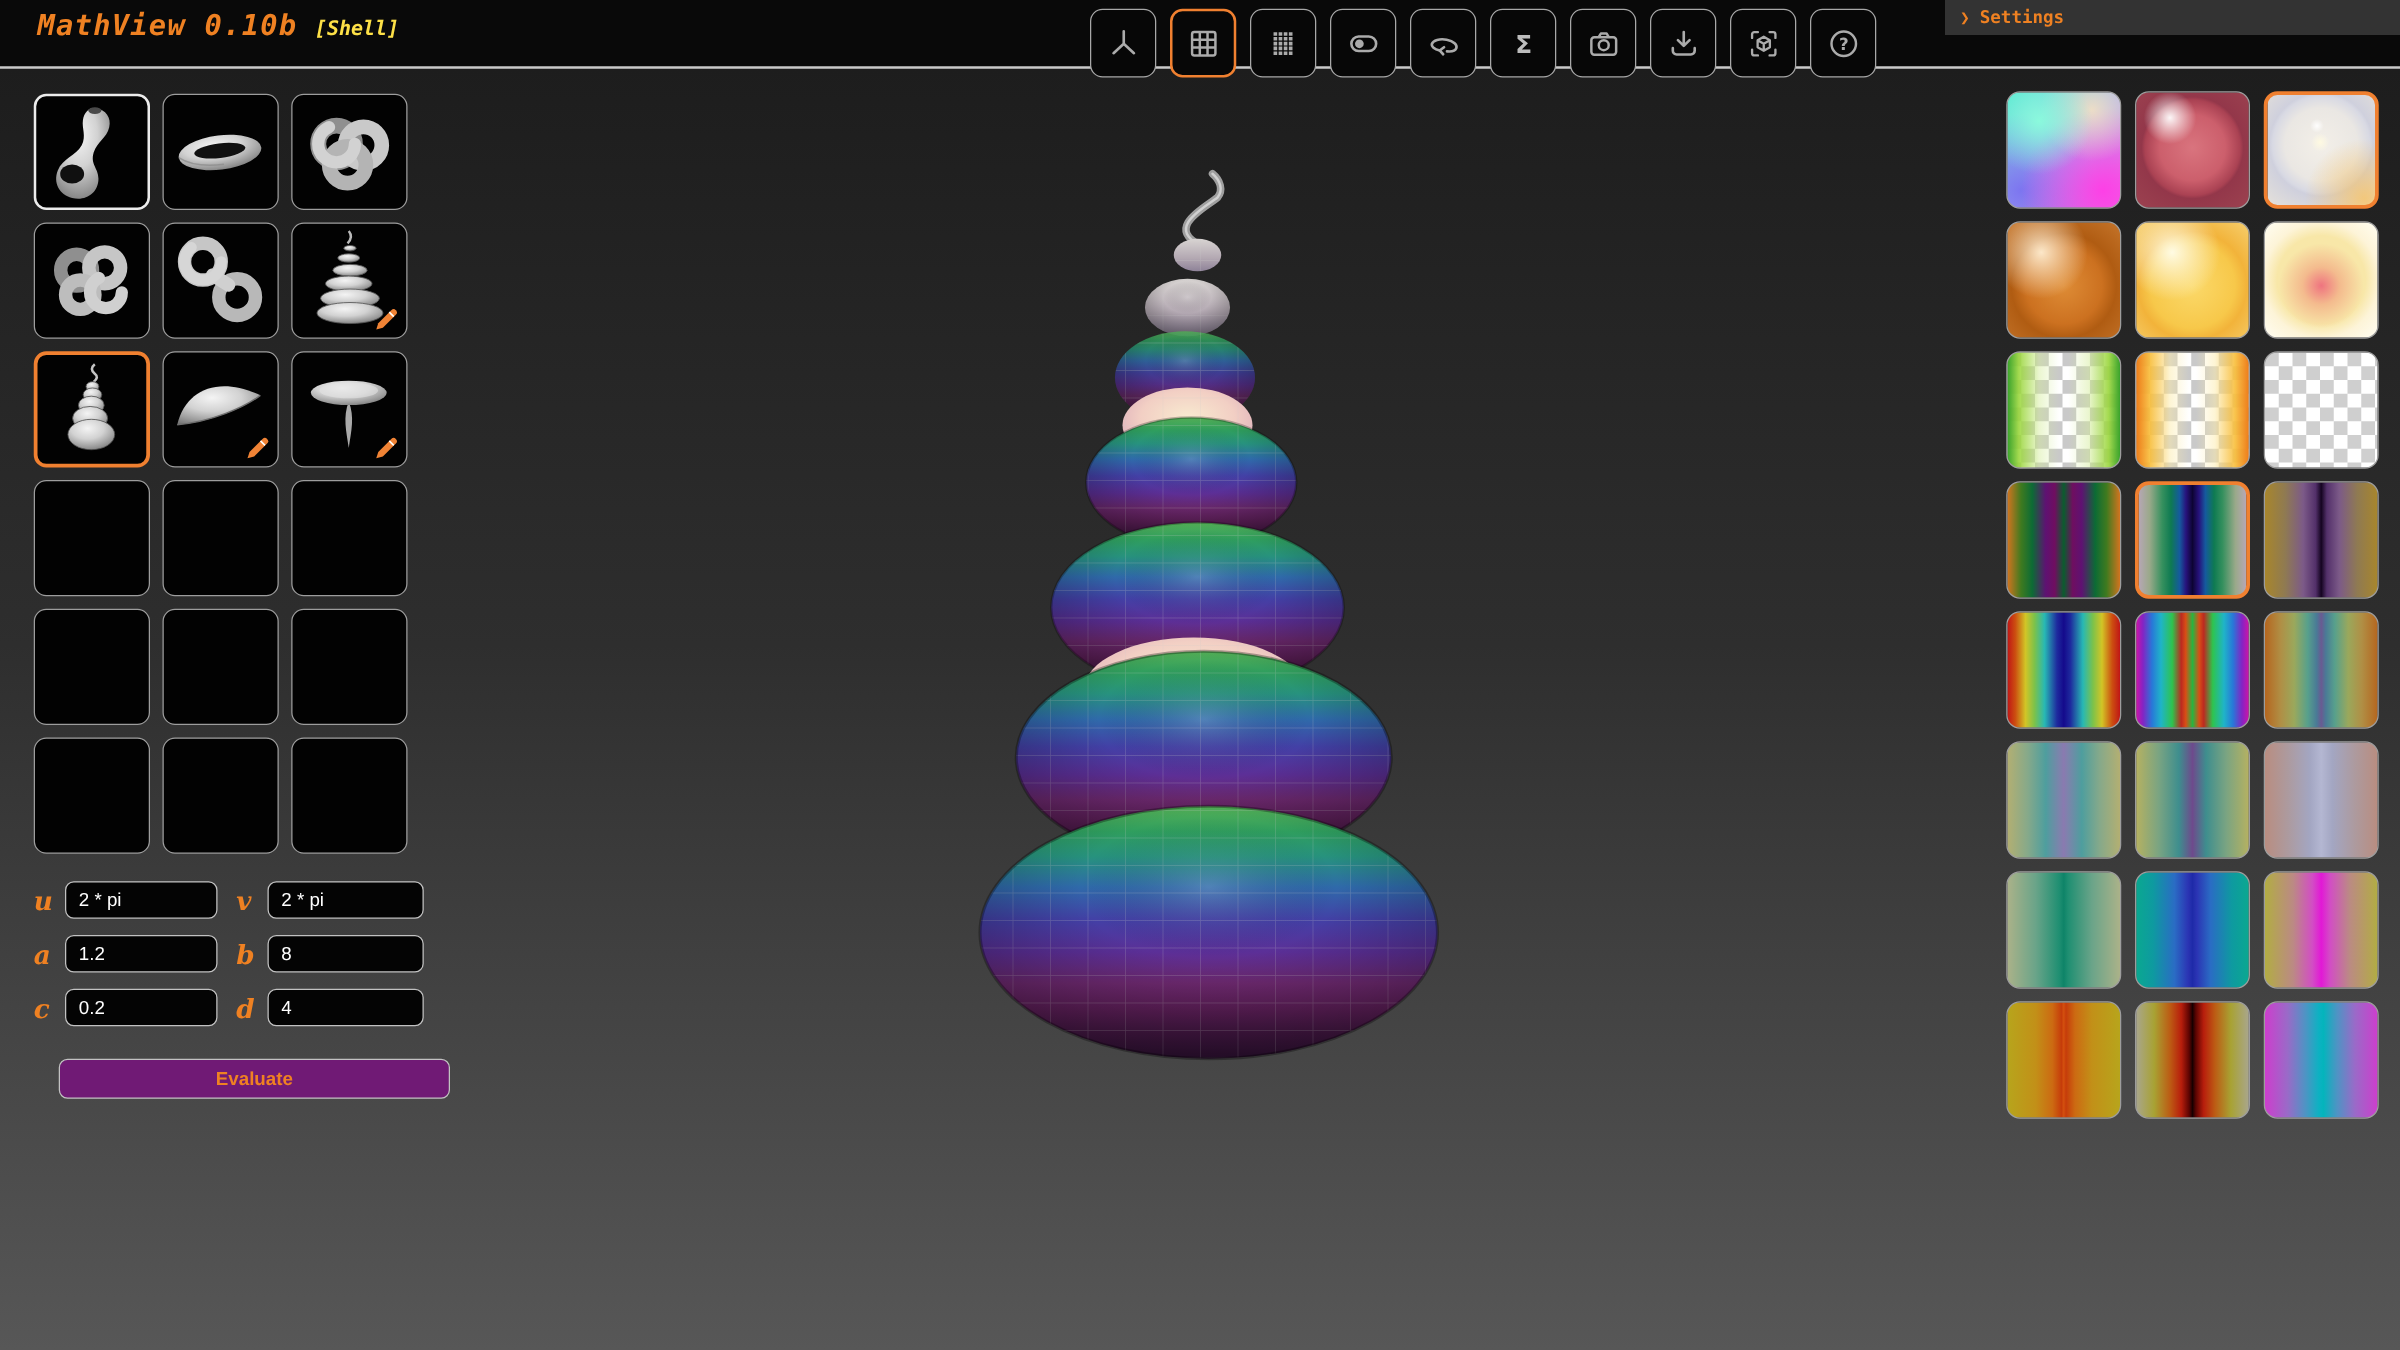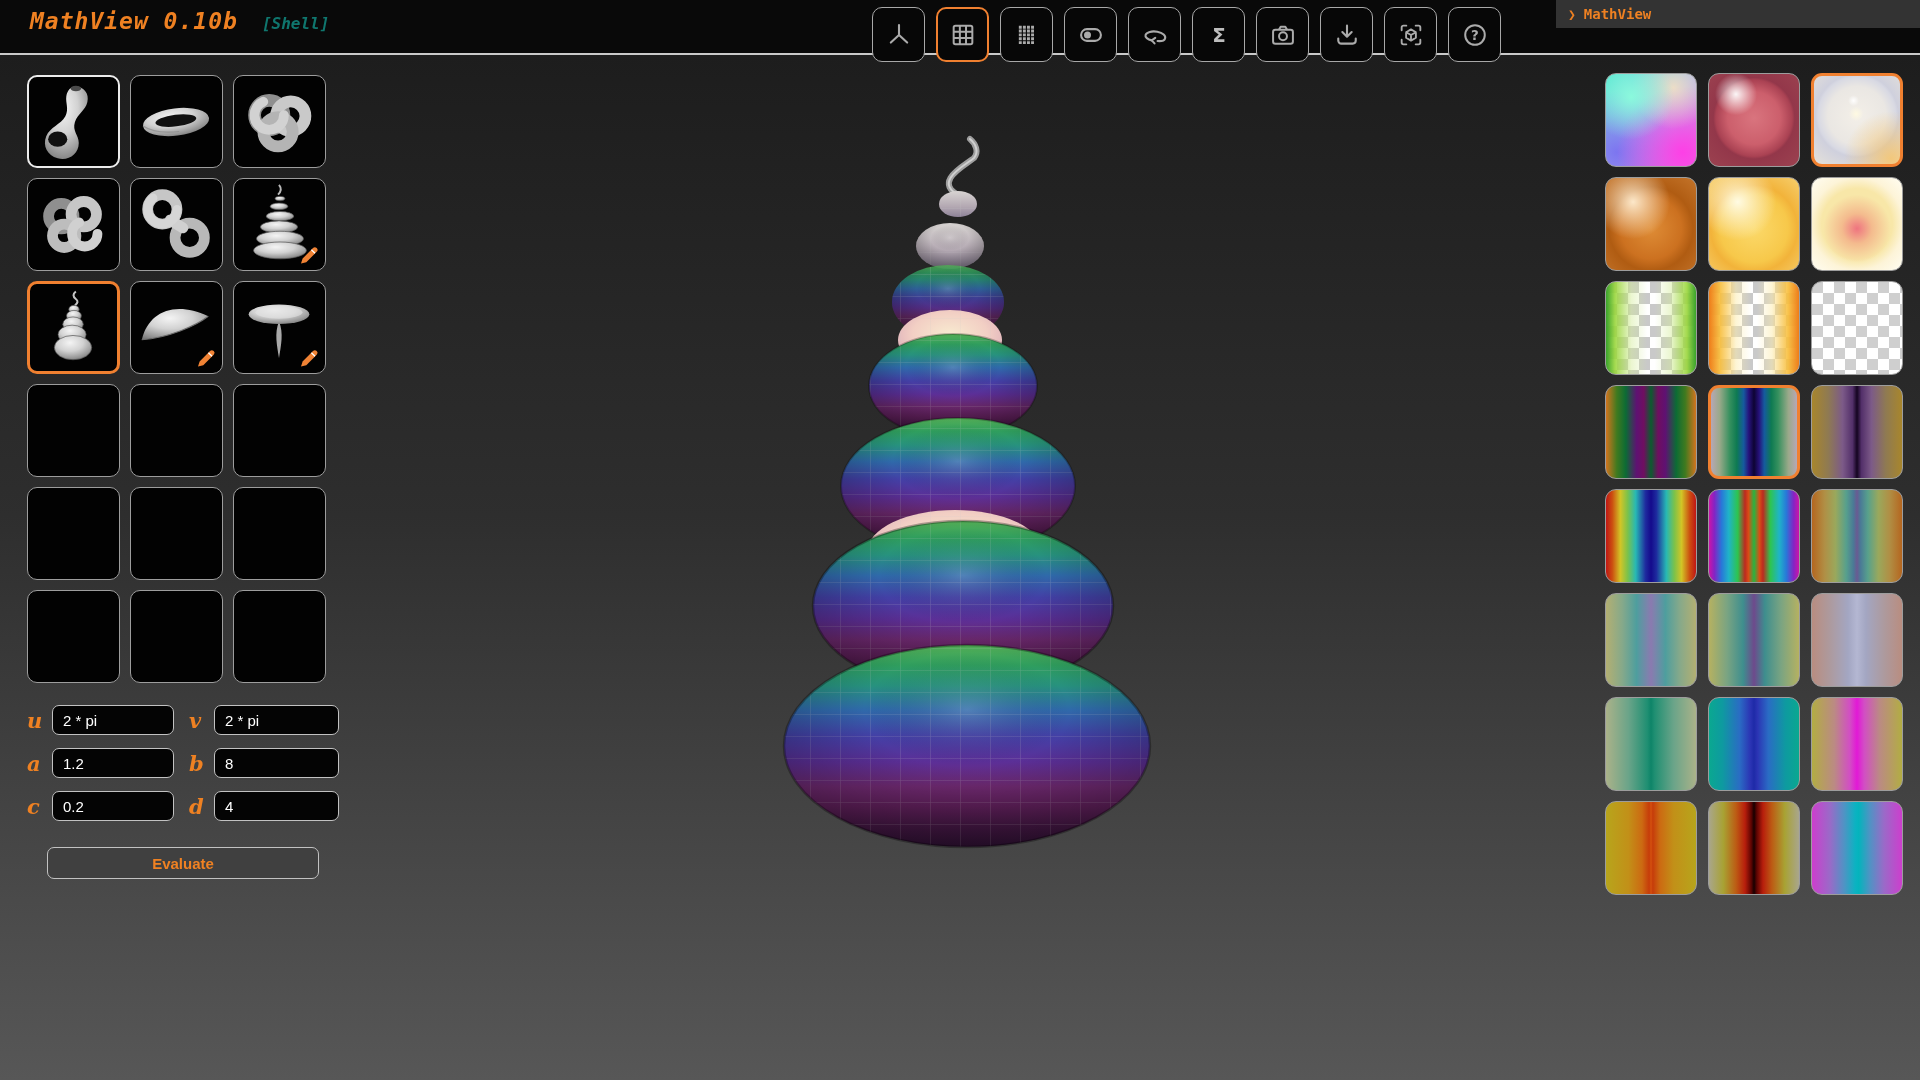--- a/index.html
+++ b/index.html
@@ -7,21 +7,21 @@
     width:1920px;height:1080px;overflow:hidden;position:relative;
     background:#0b0b0b;font-family:"Liberation Sans",sans-serif;
     -webkit-font-smoothing:antialiased;
   }
   
   .titlebar{position:absolute;left:0;top:0;width:1920px;height:53px;background:#090909;}
   .divider{position:absolute;left:0;top:53px;width:1920px;height:2px;background:#c9c9c9;z-index:3;}
   .app-title{position:absolute;left:30px;top:8px;font-family:"DejaVu Sans Mono",monospace;
     font-style:italic;font-weight:bold;font-size:23px;color:#ef8122;letter-spacing:1px;z-index:4;}
   .app-subtitle{font-family:"DejaVu Sans Mono",monospace;font-style:italic;font-weight:bold;
-    font-size:16px;color:#0f766e;margin-left:24px;letter-spacing:0;}
+    font-size:16px;color:#fde047;margin-left:14px;letter-spacing:0;}
   
   .toolbar{position:absolute;left:872px;top:7px;display:flex;gap:11px;z-index:5;}
   .tbtn{width:53px;height:55px;background:#070707;border:1.6px solid #a8a8a8;border-radius:10px;
     display:flex;align-items:center;justify-content:center;padding:0;cursor:pointer;}
   .tbtn.active{border:2px solid #f08030;}
   .tbtn svg{display:block;}
   
   .settings-bar{position:absolute;right:0;top:0;width:364px;height:28px;background:#333333;
     display:flex;align-items:center;z-index:6;font-family:"DejaVu Sans Mono",monospace;
     font-weight:bold;font-size:14px;color:#ef8122;cursor:pointer;}
@@ -43,21 +43,21 @@
   
   .params{margin-top:21px;}
   .param-row{display:flex;align-items:center;margin-bottom:11px;height:32px;}
   .plabel{width:22px;font-family:"DejaVu Serif",serif;font-style:italic;font-weight:bold;
     font-size:21px;color:#ef8122;text-align:left;flex:none;}
   .pinput{height:30px;background:#040404;border:1.3px solid #c2c2c2;border-radius:7px;
     color:#ffffff;font-family:"Liberation Sans",sans-serif;font-size:15px;padding:0 0 0 10px;
     box-sizing:border-box;outline:none;}
   .pinput.first{width:122px;margin-right:15px;margin-left:3px;}
   .pinput.second{width:125px;margin-left:3px;}
-  .evaluate-btn{margin:14px 0 0 20px;width:272px;height:32px;background:#404040;
+  .evaluate-btn{margin:14px 0 0 20px;width:313px;height:32px;background:#701a75;
     border:1.3px solid #c2c2c2;border-radius:7px;color:#ef8122;font-weight:bold;
     font-family:"Liberation Sans",sans-serif;font-size:15px;cursor:pointer;}
   
   .right-panel{position:absolute;right:17px;top:73px;display:grid;
     grid-template-columns:repeat(3,92px);grid-auto-rows:94px;gap:10px 11px;z-index:4;}
   .swatch{border:1.4px solid #9d9d9d;border-radius:11px;box-sizing:border-box;cursor:pointer;
     background:#444;}
   .swatch.selected{border:3px solid #f08030;}
   .hidden-defs{position:absolute;width:0;height:0;}
 </style>
@@ -185,21 +185,21 @@
         <g fill="none" stroke="#ababab" stroke-width="1.7">
           <circle cx="12" cy="12" r="8.4"></circle>
           <text x="12" y="16.2" text-anchor="middle" font-family="DejaVu Sans, sans-serif" font-size="11.5" font-weight="bold" fill="#ababab" stroke="none">?</text>
         </g>
       </svg>
   </button>
 </div>
 
 <div class="settings-bar">
   <span class="chev">❯</span>
-  <span>MathView</span>
+  <span>Settings</span>
 </div>
 
 <div class="viewport"></div>
 <svg class="shell-svg" width="1920" height="1026" viewBox="0 0 1920 1026">
 
   <path d="M960,142 C932,128 964,112 974,104 C979,98 976,90 970,85" fill="none" stroke="#b5b5b5" stroke-width="6" stroke-linecap="round" opacity=".85"></path>
   <path d="M960,142 C932,128 964,112 974,104 C979,98 976,90 970,85" fill="none" stroke="#dcdcdc" stroke-width="2" stroke-linecap="round" opacity=".8"></path>
   <g>
     <ellipse cx="958" cy="150" rx="19" ry="13" fill="url(#paleG)"></ellipse>
     <ellipse cx="958" cy="150" rx="19" ry="13" fill="url(#wire)" opacity=".5"></ellipse>

